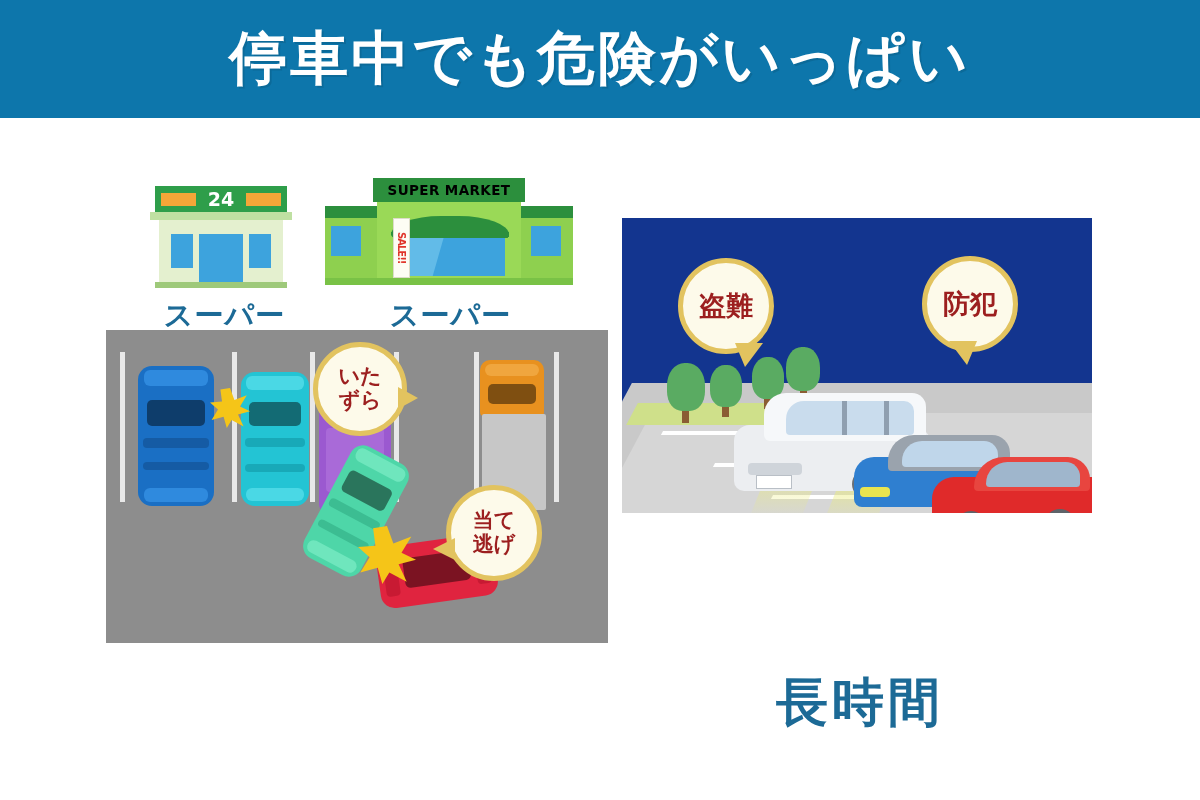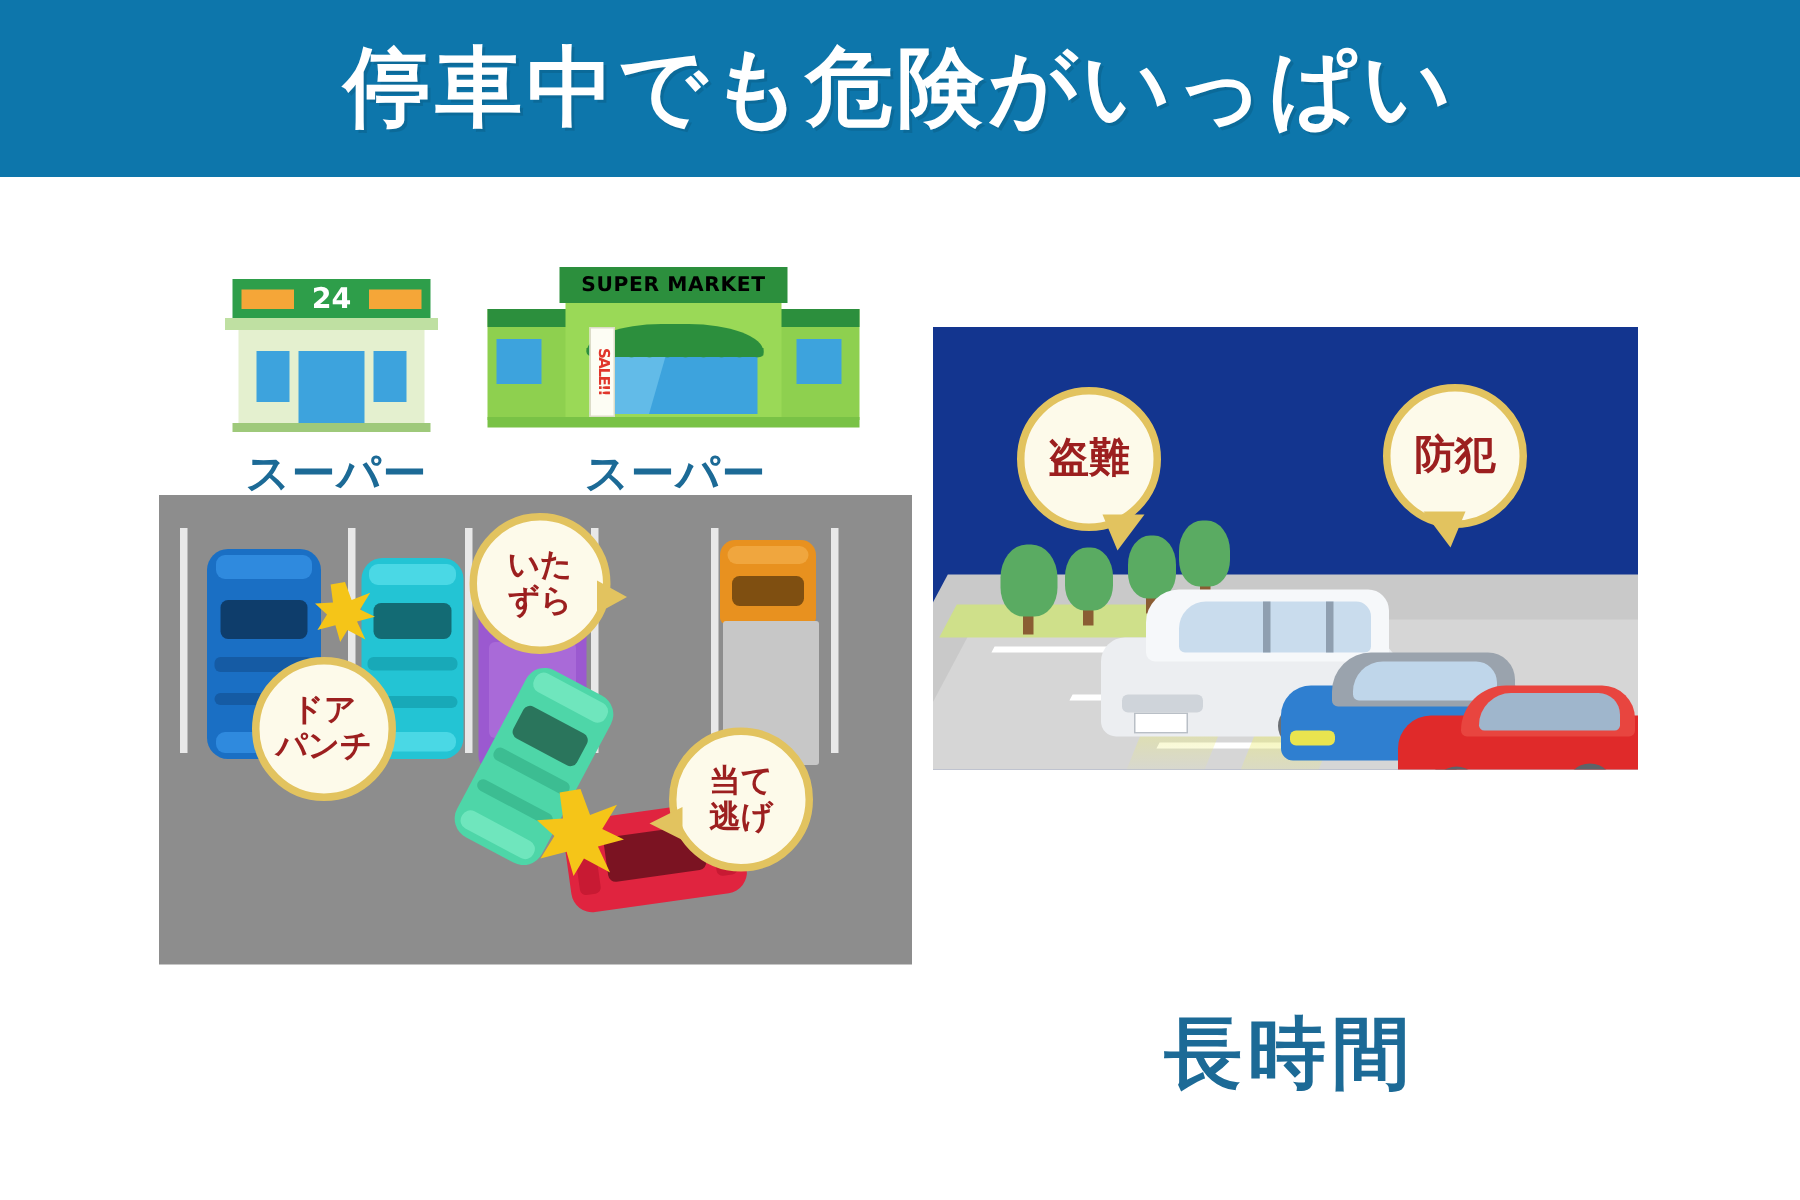--- a/index.html
+++ b/index.html
@@ -307,26 +307,20 @@
 
       <div class="car" style="left:272px; top:210px; width:118px; height:62px; transform: rotate(-8deg);">
         <div class="body" style="background:#e0243f;"></div>
         <div class="wind" style="left:22%; top:14px; width:56%; height:30px;"></div>
         <div style="position:absolute; left:6px; top:10px; width:14px; height:40px; background:#c81a33; border-radius:4px;"></div>
         <div style="position:absolute; right:6px; top:10px; width:14px; height:40px; background:#c81a33; border-radius:4px;"></div>
       </div>
 
       <div class="starburst" style="left:252px; top:196px; width:58px; height:58px;"></div>
 
-      <div class="bubble" style="left:62px; top:108px; width:96px; height:96px; font-size:21px;">
-        <div>
-          <div>ドア</div>
-          <div>パンチ</div>
-        </div>
-      </div>
 
       <div class="bubble" style="left:340px; top:155px; width:96px; height:96px; font-size:21px;">
         <div>
           <div>当て</div>
           <div>逃げ</div>
         </div>
         <div class="tail" style="left:-18px; top:48px;
              border-top:11px solid transparent; border-bottom:11px solid transparent;
              border-right:22px solid #e2c35f;"></div>
       </div>

